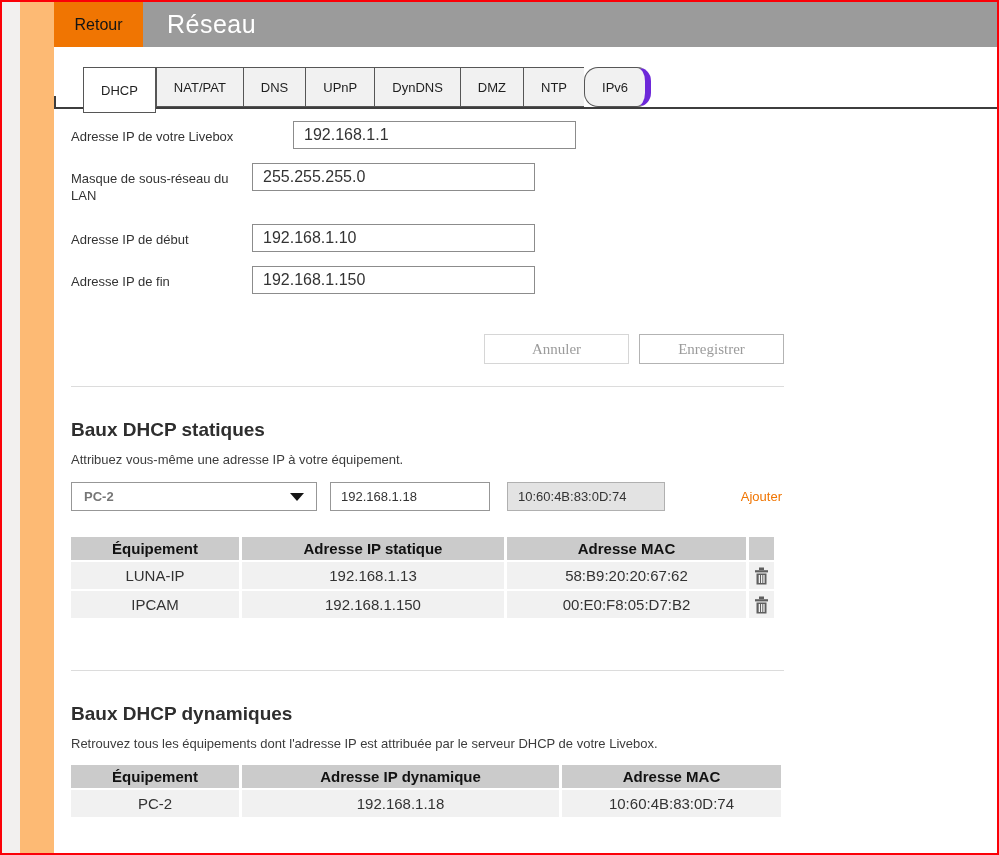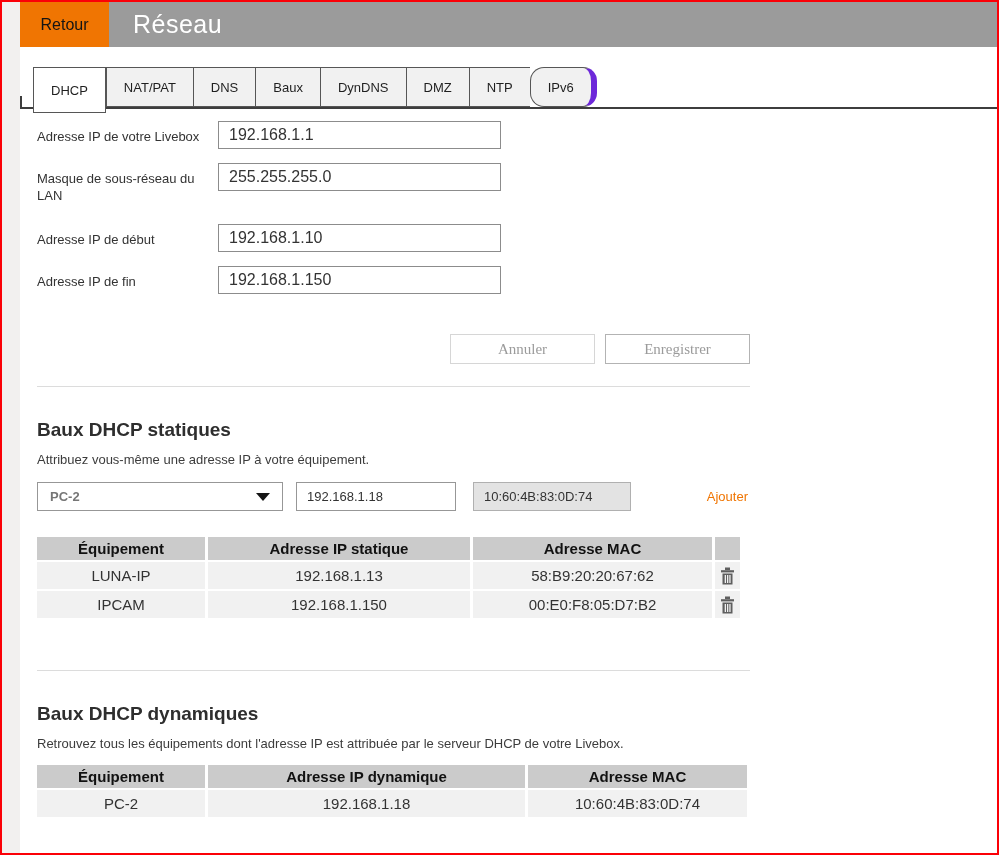--- a/index.html
+++ b/index.html
@@ -1,41 +1,41 @@
 <!DOCTYPE html>
 <html><head>
 <meta charset="utf-8">
 <style>
   * { margin:0; padding:0; box-sizing:border-box; }
   html,body { background:#fff; }
   body { width:999px; height:855px; font-family:"Liberation Sans", sans-serif; }
 
-  .page { position:relative; width:999px; height:855px; border:2px solid #fb0007; background:#0ea5e9; overflow:hidden; }
+  .page { position:relative; width:999px; height:855px; border:2px solid #fb0007; background:#fdba74; overflow:hidden;padding-left:34px; }
   .left-strip { position:absolute; left:0; top:0; bottom:0; width:18px; background:#f2f0ef; }
   .content { margin-left:18px; height:100%; position:relative; background:#fff; }
 
   
   .topbar { display:flex; height:45px; background:#9b9b9b; }
   .back-btn { width:89px; height:45px; background:#f07502; border:none; color:#141414; font-size:16px; font-family:inherit; display:flex; align-items:center; justify-content:center; cursor:pointer; }
   .app-title { color:#fff; font-size:25px; display:flex; align-items:center; margin-left:24px; letter-spacing:0.5px; }
 
   
   .tabs-row { position:relative; height:46px; margin-top:20px; }
   .tab-baseline { position:absolute; top:40px; left:0; right:0; height:2px; background:#3d3d3d; }
   .tab-stub { position:absolute; top:29px; left:0; width:2px; height:13px; background:#3d3d3d; }
-  .tabs { position:absolute; left:13px; top:0; display:flex; }
+  .tabs { position:absolute; left:29px; top:0; display:flex; }
   .tab { height:40px; background:#f1f1f1; border:1px solid #565656; border-right:none; padding:0 17px; display:flex; align-items:center; font-size:13px; color:#1f1f1f; cursor:pointer; white-space:nowrap; }
   .tab:last-child { border-right:6px solid #6d28d9;border-radius:14px; }
   .tab.active { background:#fff; height:46px; border-right:1px solid #565656; position:relative; z-index:2; }
 
   .main { padding-left:17px; }
 
   
   .field { display:flex; margin-bottom:14px; }
-  .field:first-child { margin-top:8px; }
+  .field:first-child { margin-top:8px;gap:41px; }
   .field.tall { margin-bottom:20px; }
   .field-label { width:181px; flex-shrink:0; font-size:13px; color:#333; padding-top:7px; line-height:17px; }
   .text-input { width:283px; height:28px; border:1px solid #8c8c8c; padding:0 10px; font-size:16px; color:#333; font-family:inherit; background:#fff; }
 
   .btn-row { width:713px; display:flex; justify-content:flex-end; gap:10px; margin-top:40px; }
   .btn { width:145px; height:30px; background:#fff; font-size:15px; color:#9b9b9b; font-family:Liberation Serif, serif; cursor:pointer; }
   .btn-cancel { border:1px solid #d6d6d6; }
   .btn-save { border:1px solid #b3b3b3; }
 
   .divider { width:713px; border:none; border-top:1px solid #dcdcdc; margin-top:22px; }
@@ -74,21 +74,21 @@
       <div class="app-title">Réseau</div>
     </div>
 
     <div class="tabs-row">
       <div class="tab-baseline"></div>
       <div class="tab-stub"></div>
       <div class="tabs">
           <div class="tab active">DHCP</div>
           <div class="tab">NAT/PAT</div>
           <div class="tab">DNS</div>
-          <div class="tab">Baux</div>
+          <div class="tab">UPnP</div>
           <div class="tab">DynDNS</div>
           <div class="tab">DMZ</div>
           <div class="tab">NTP</div>
           <div class="tab">IPv6</div>
         </div>
     </div>
 
     <div class="main">
 
       <div class="field">

